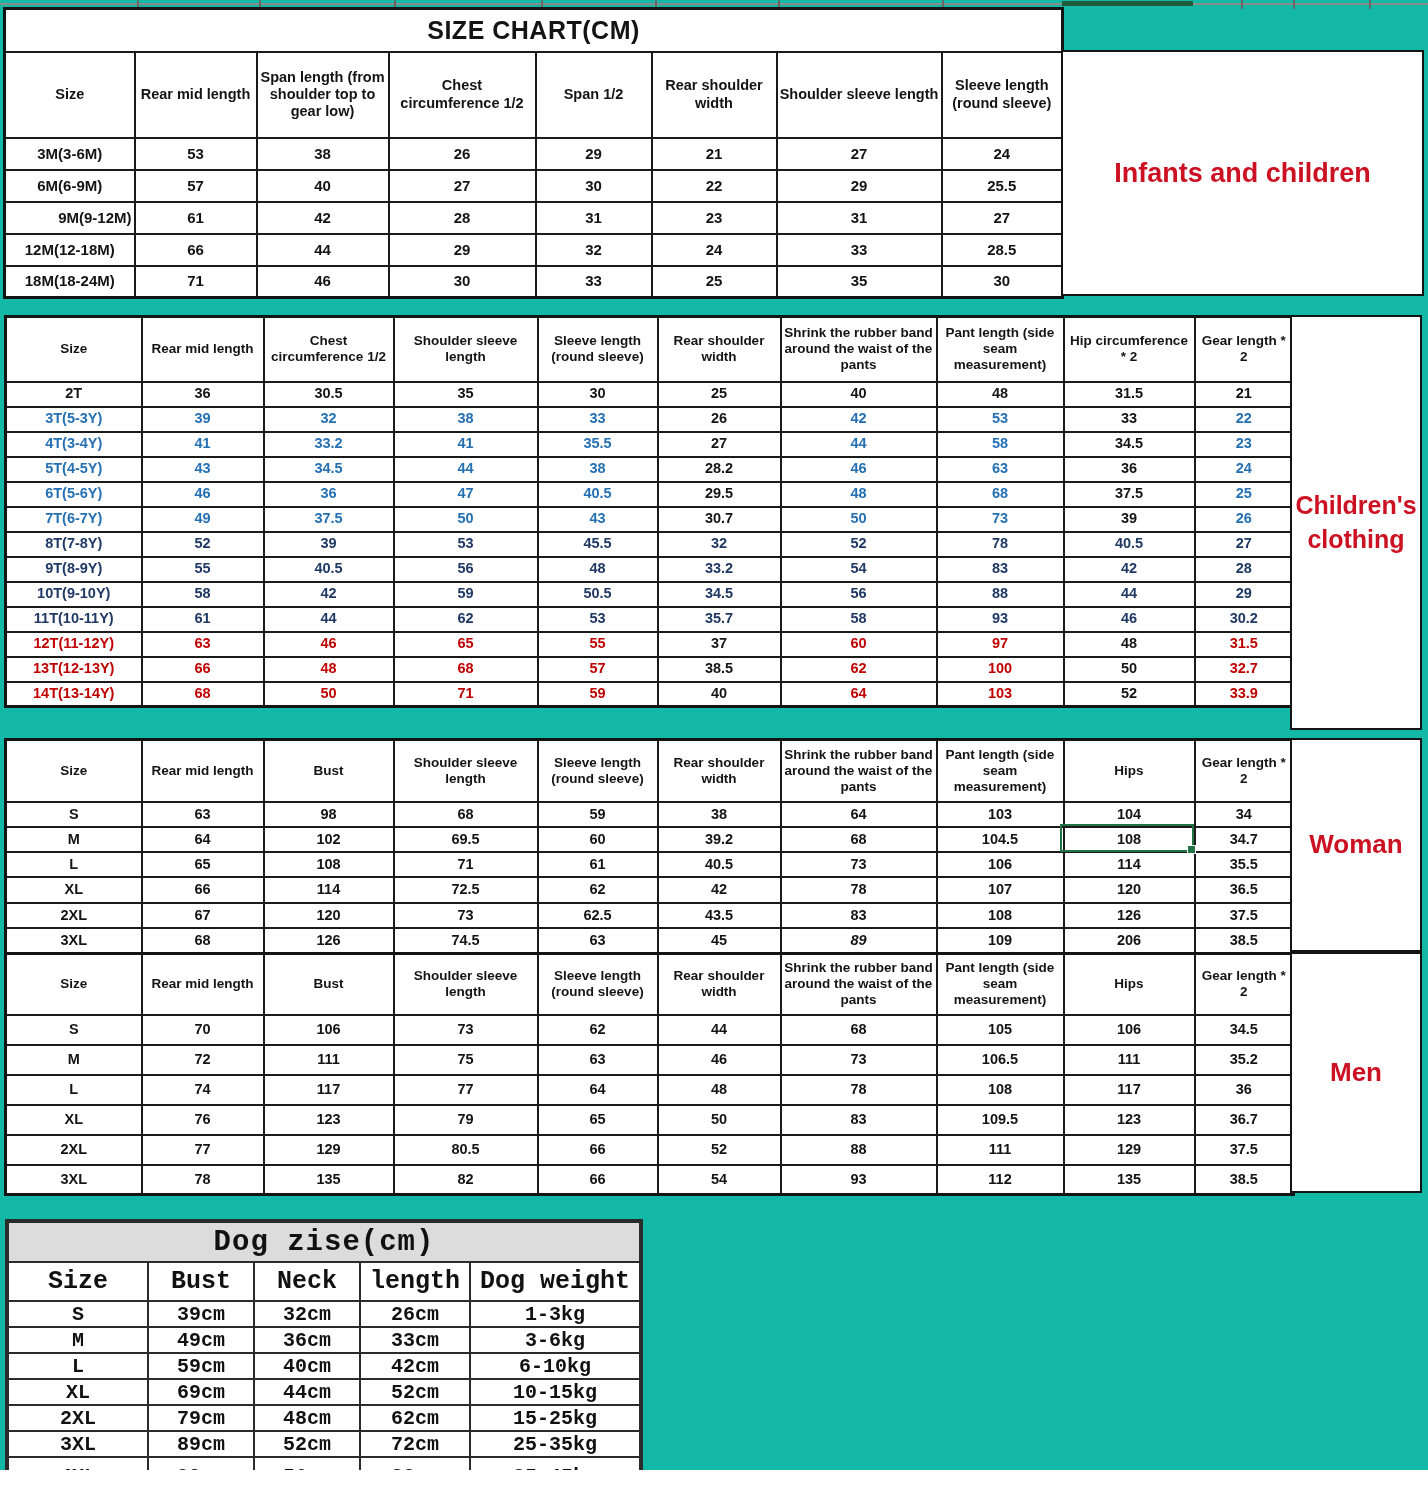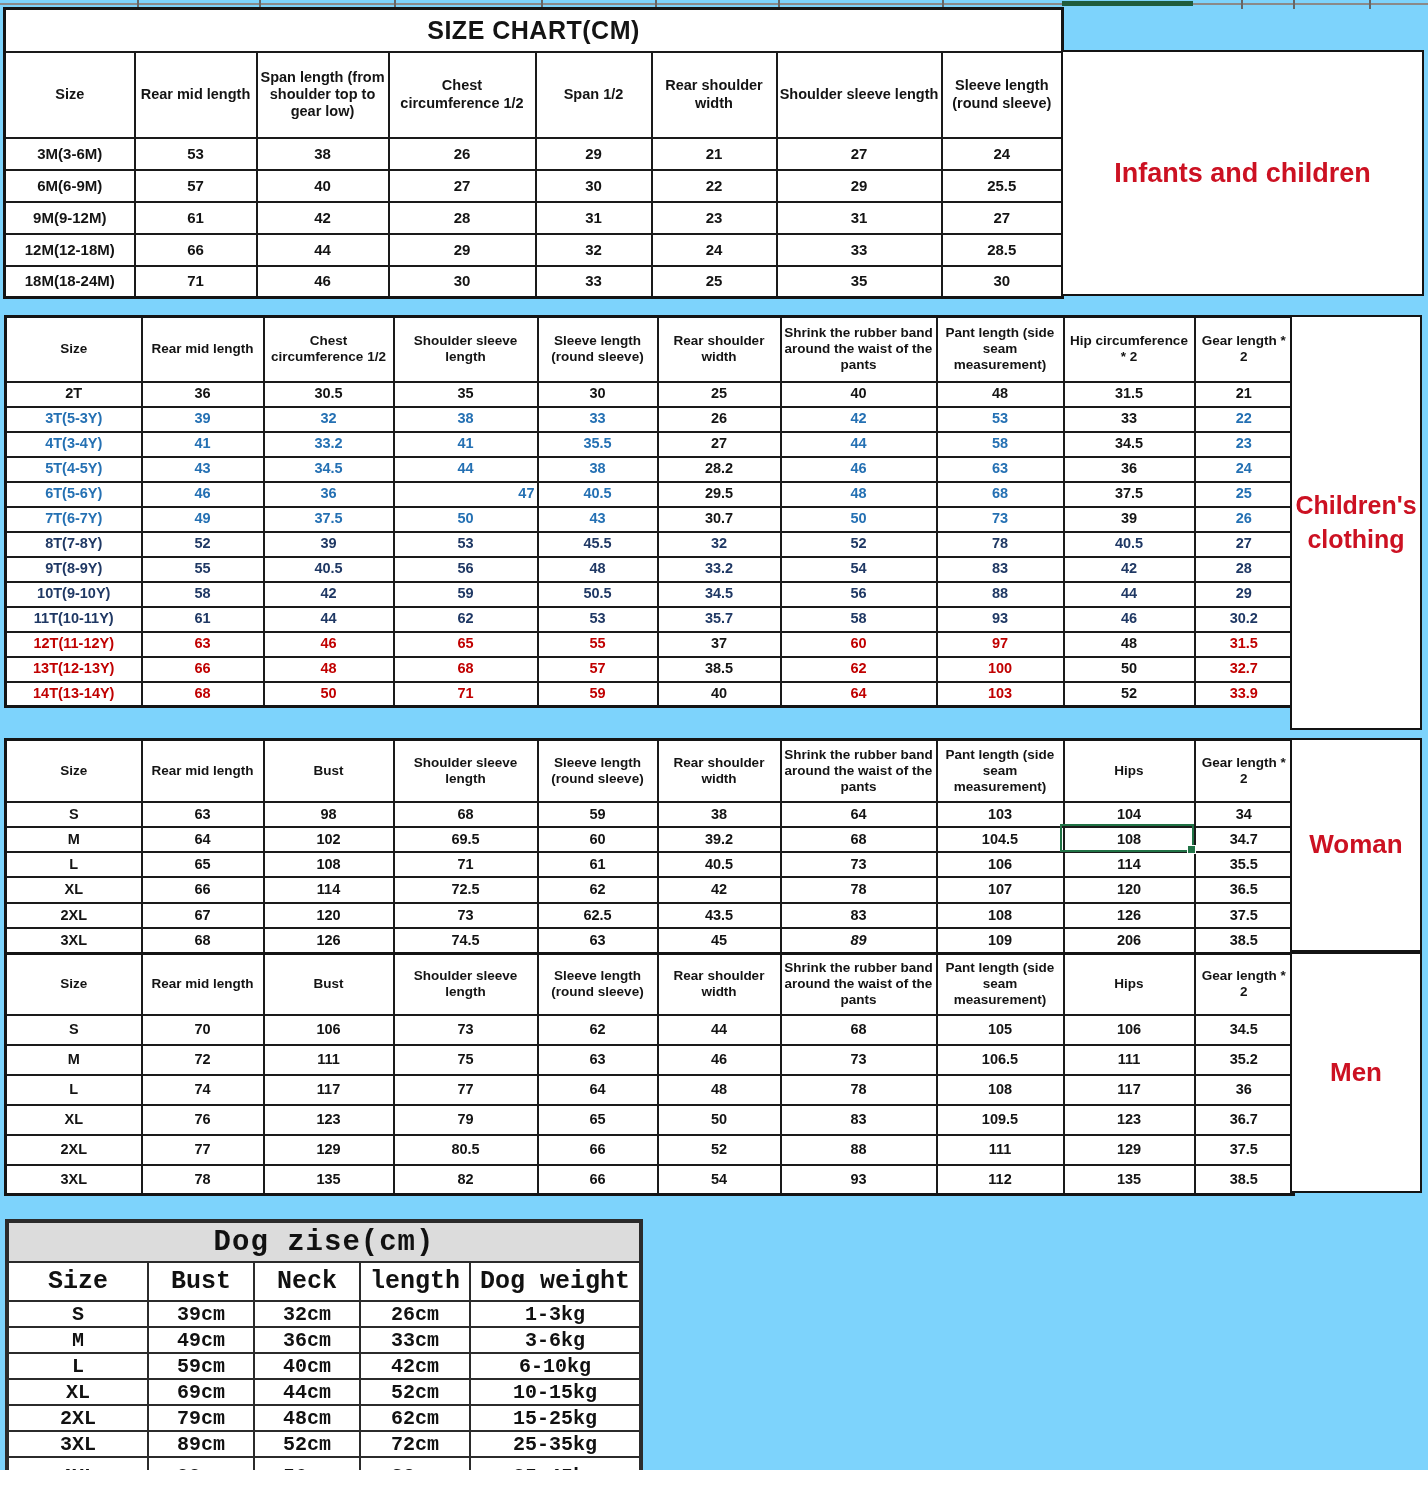--- a/index.html
+++ b/index.html
@@ -1,17 +1,17 @@
 <!DOCTYPE html>
 <html><head>
 <meta charset="utf-8">
 <style>
   html,body{margin:0;padding:0;background:#ffffff;}
   .canvas{
-    position:relative;width:1428px;height:1470px;background:#7dd3fc;overflow:hidden;
+    position:relative;width:1428px;height:1470px;background:#14b8a6;overflow:hidden;
     font-family:"Liberation Sans", sans-serif;
   }
   
   .gridline-h{position:absolute;left:0;top:3px;width:100%;height:2px;background:#8a8a8a;}
   .tick{position:absolute;top:0;width:2px;height:9px;background:#666;}
   .green-bar{position:absolute;top:1px;height:5px;background:#1F5C3D;}
   .bottom-line{position:absolute;left:0;top:1496px;width:100%;height:2px;background:#9a9a9a;}
 
   
   table.tbl{
@@ -113,21 +113,21 @@
           <td style="color: rgb(20, 20, 20);">6M(6-9M)</td>
           <td style="color: rgb(20, 20, 20);">57</td>
           <td style="color: rgb(20, 20, 20);">40</td>
           <td style="color: rgb(20, 20, 20);">27</td>
           <td style="color: rgb(20, 20, 20);">30</td>
           <td style="color: rgb(20, 20, 20);">22</td>
           <td style="color: rgb(20, 20, 20);">29</td>
           <td style="color: rgb(20, 20, 20);">25.5</td>
         </tr>
         <tr style="height: 32px;">
-          <td style="color: rgb(20, 20, 20);">9M(9-12M)</td>
+          <td style="color: rgb(20, 20, 20); text-align: right;">9M(9-12M)</td>
           <td style="color: rgb(20, 20, 20);">61</td>
           <td style="color: rgb(20, 20, 20);">42</td>
           <td style="color: rgb(20, 20, 20);">28</td>
           <td style="color: rgb(20, 20, 20);">31</td>
           <td style="color: rgb(20, 20, 20);">23</td>
           <td style="color: rgb(20, 20, 20);">31</td>
           <td style="color: rgb(20, 20, 20);">27</td>
         </tr>
         <tr style="height: 32px;">
           <td style="color: rgb(20, 20, 20);">12M(12-18M)</td>
@@ -226,21 +226,21 @@
           <td style="color: rgb(20, 20, 20);">28.2</td>
           <td style="color: rgb(36, 112, 179);">46</td>
           <td style="color: rgb(36, 112, 179);">63</td>
           <td style="color: rgb(20, 20, 20);">36</td>
           <td style="color: rgb(36, 112, 179);">24</td>
         </tr>
         <tr style="height: 25px;">
           <td style="color: rgb(36, 112, 179);">6T(5-6Y)</td>
           <td style="color: rgb(36, 112, 179);">46</td>
           <td style="color: rgb(36, 112, 179);">36</td>
-          <td style="color: rgb(36, 112, 179); text-align: right;">47</td>
+          <td style="color: rgb(36, 112, 179);">47</td>
           <td style="color: rgb(36, 112, 179);">40.5</td>
           <td style="color: rgb(20, 20, 20);">29.5</td>
           <td style="color: rgb(36, 112, 179);">48</td>
           <td style="color: rgb(36, 112, 179);">68</td>
           <td style="color: rgb(20, 20, 20);">37.5</td>
           <td style="color: rgb(36, 112, 179);">25</td>
         </tr>
         <tr style="height: 25px;">
           <td style="color: rgb(36, 112, 179);">7T(6-7Y)</td>
           <td style="color: rgb(36, 112, 179);">49</td>

